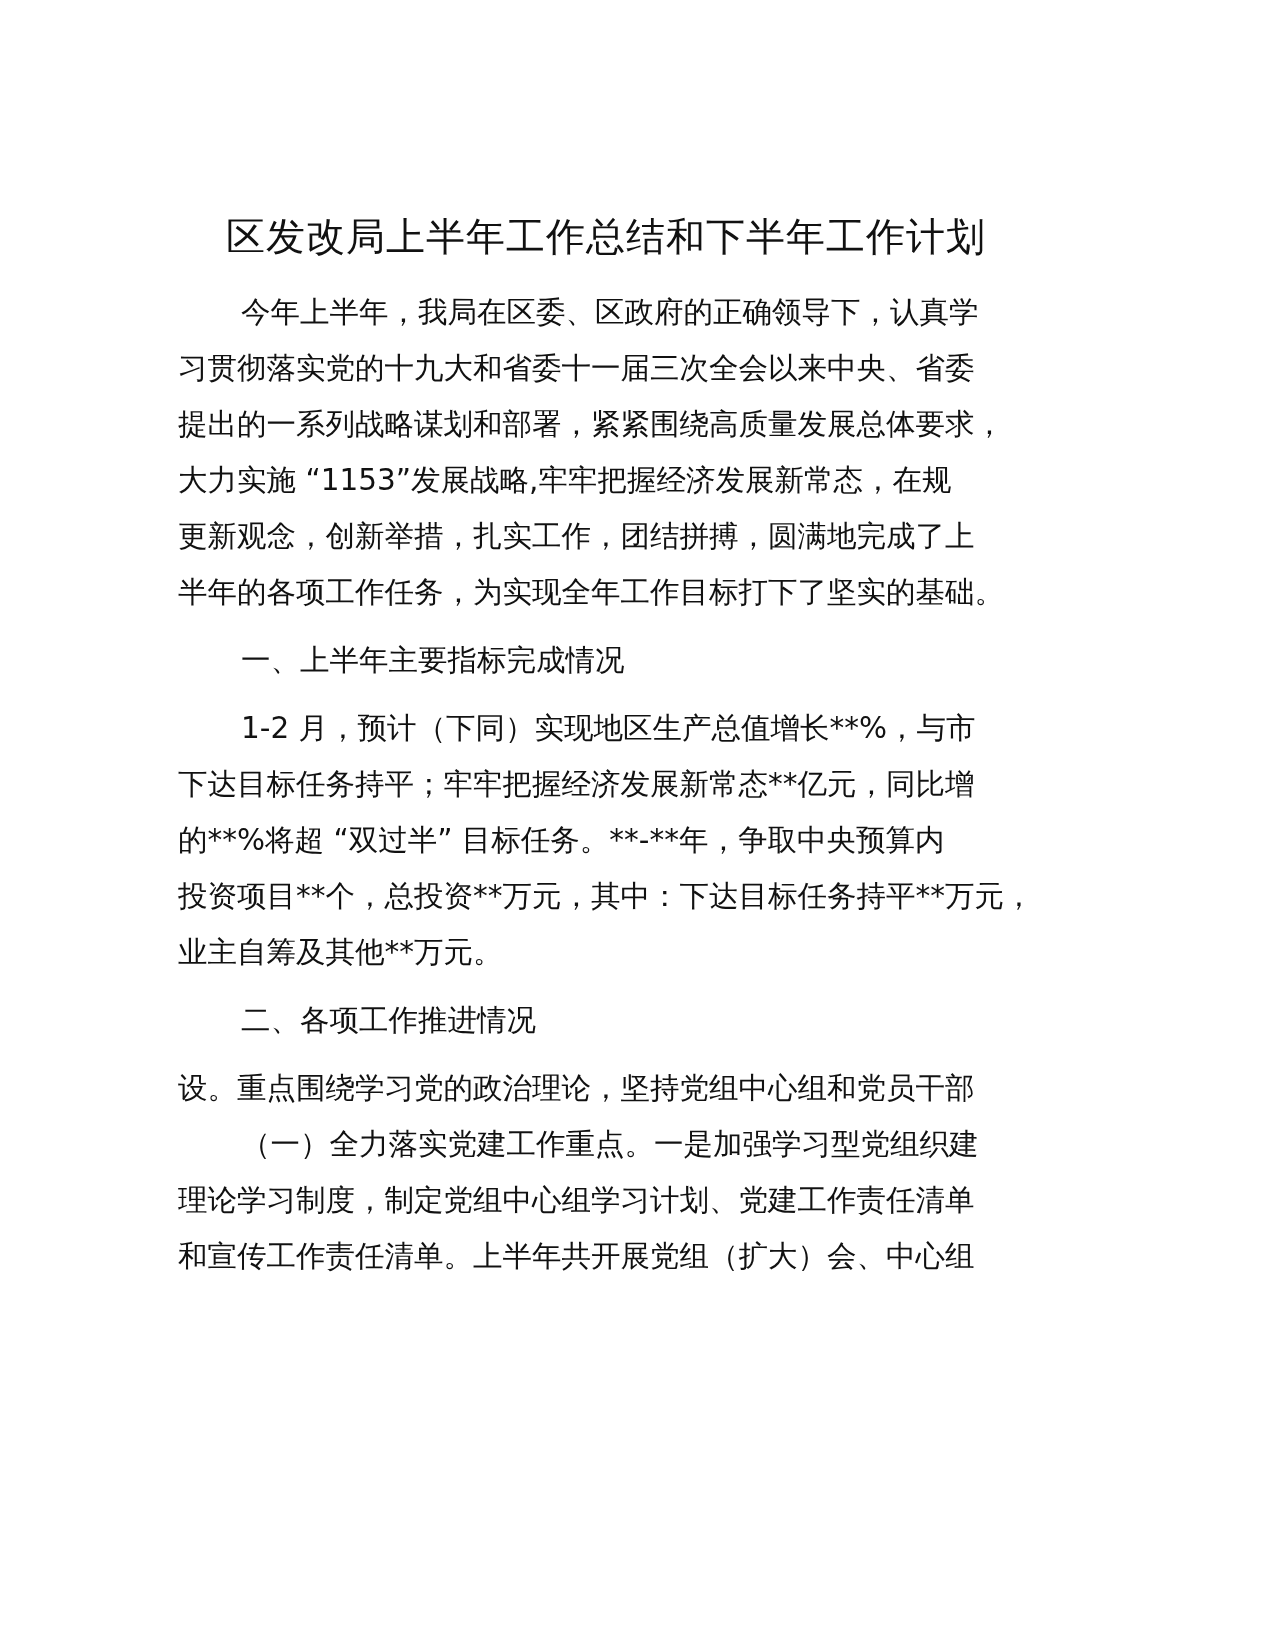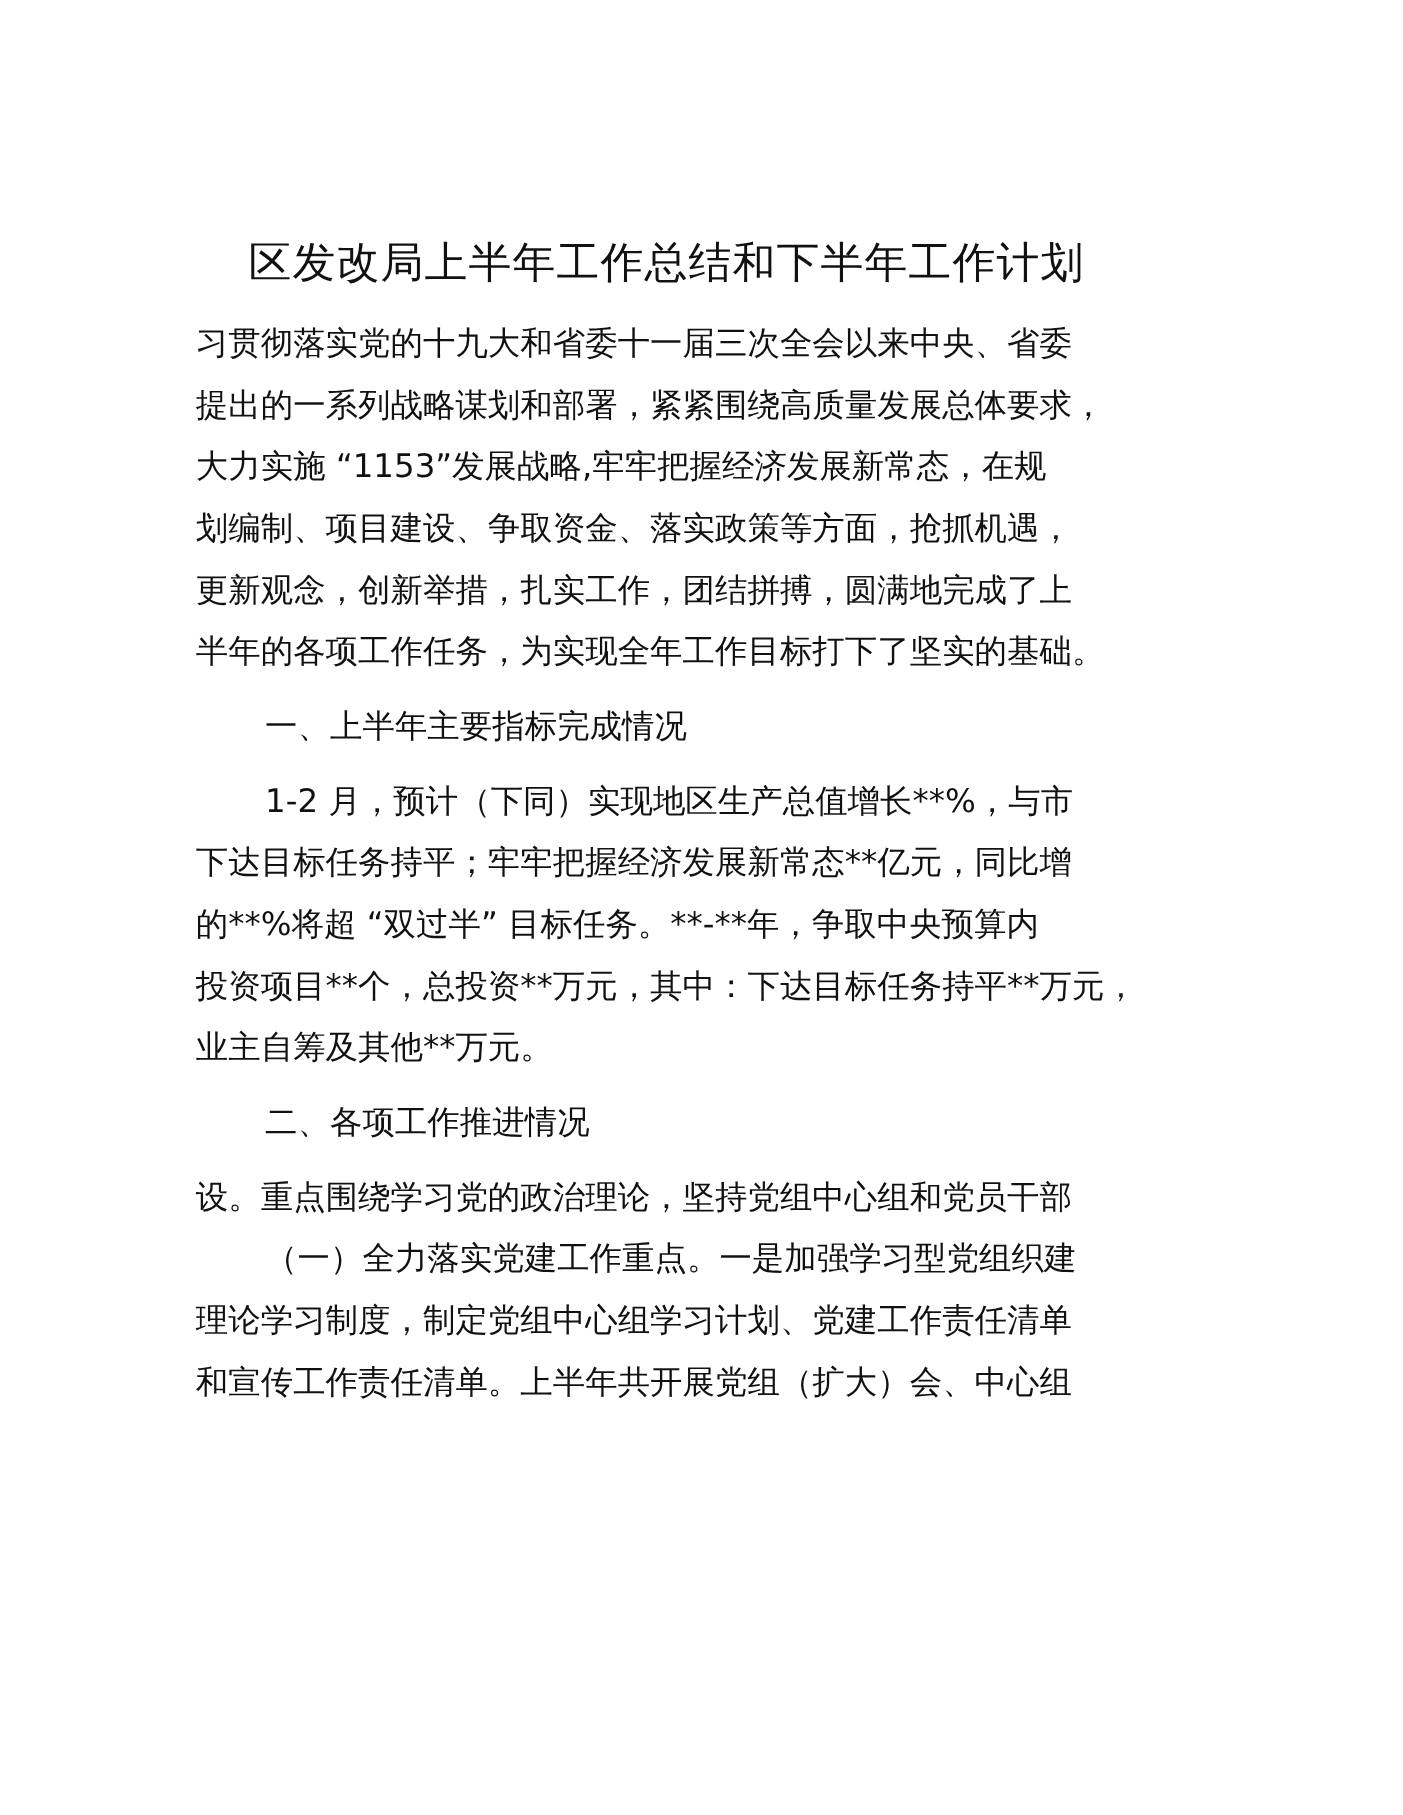--- a/index.html
+++ b/index.html
@@ -26,20 +26,21 @@
     .title {
       position: absolute;
       left: 0;
       top: 212px;
       width: 1212px;
       text-align: center;
       font-size: 39px;
       line-height: 56px;
       letter-spacing: 1px;
       white-space: nowrap;
+      font-family: Liberation Mono, monospace;
     }
     .body {
       position: absolute;
       left: 178px;
       top: 284px;
       width: 900px;
       font-size: 29.5px;
     }
     .line {
       height: 56px;
@@ -51,24 +52,24 @@
   </style>
 </head>
 <body>
 
 <div class="page">
   <div class="title">区发改局上半年工作总结和下半年工作计划</div>
 
   <div class="body">
 
     <div>
+      <div class="line indent">今年上半年，我局在区委、区政府的正确领导下，认真学</div>
       <div class="line">习贯彻落实党的十九大和省委十一届三次全会以来中央、省委</div>
       <div class="line">提出的一系列战略谋划和部署，紧紧围绕高质量发展总体要求，</div>
       <div class="line">大力实施 “1153”发展战略,牢牢把握经济发展新常态，在规</div>
-      <div class="line">划编制、项目建设、争取资金、落实政策等方面，抢抓机遇，</div>
       <div class="line">更新观念，创新举措，扎实工作，团结拼搏，圆满地完成了上</div>
       <div class="line">半年的各项工作任务，为实现全年工作目标打下了坚实的基础。</div>
     </div>
 
     <div class="gap"></div>
 
     <div>
       <div class="line indent">一、上半年主要指标完成情况</div>
     </div>
 

